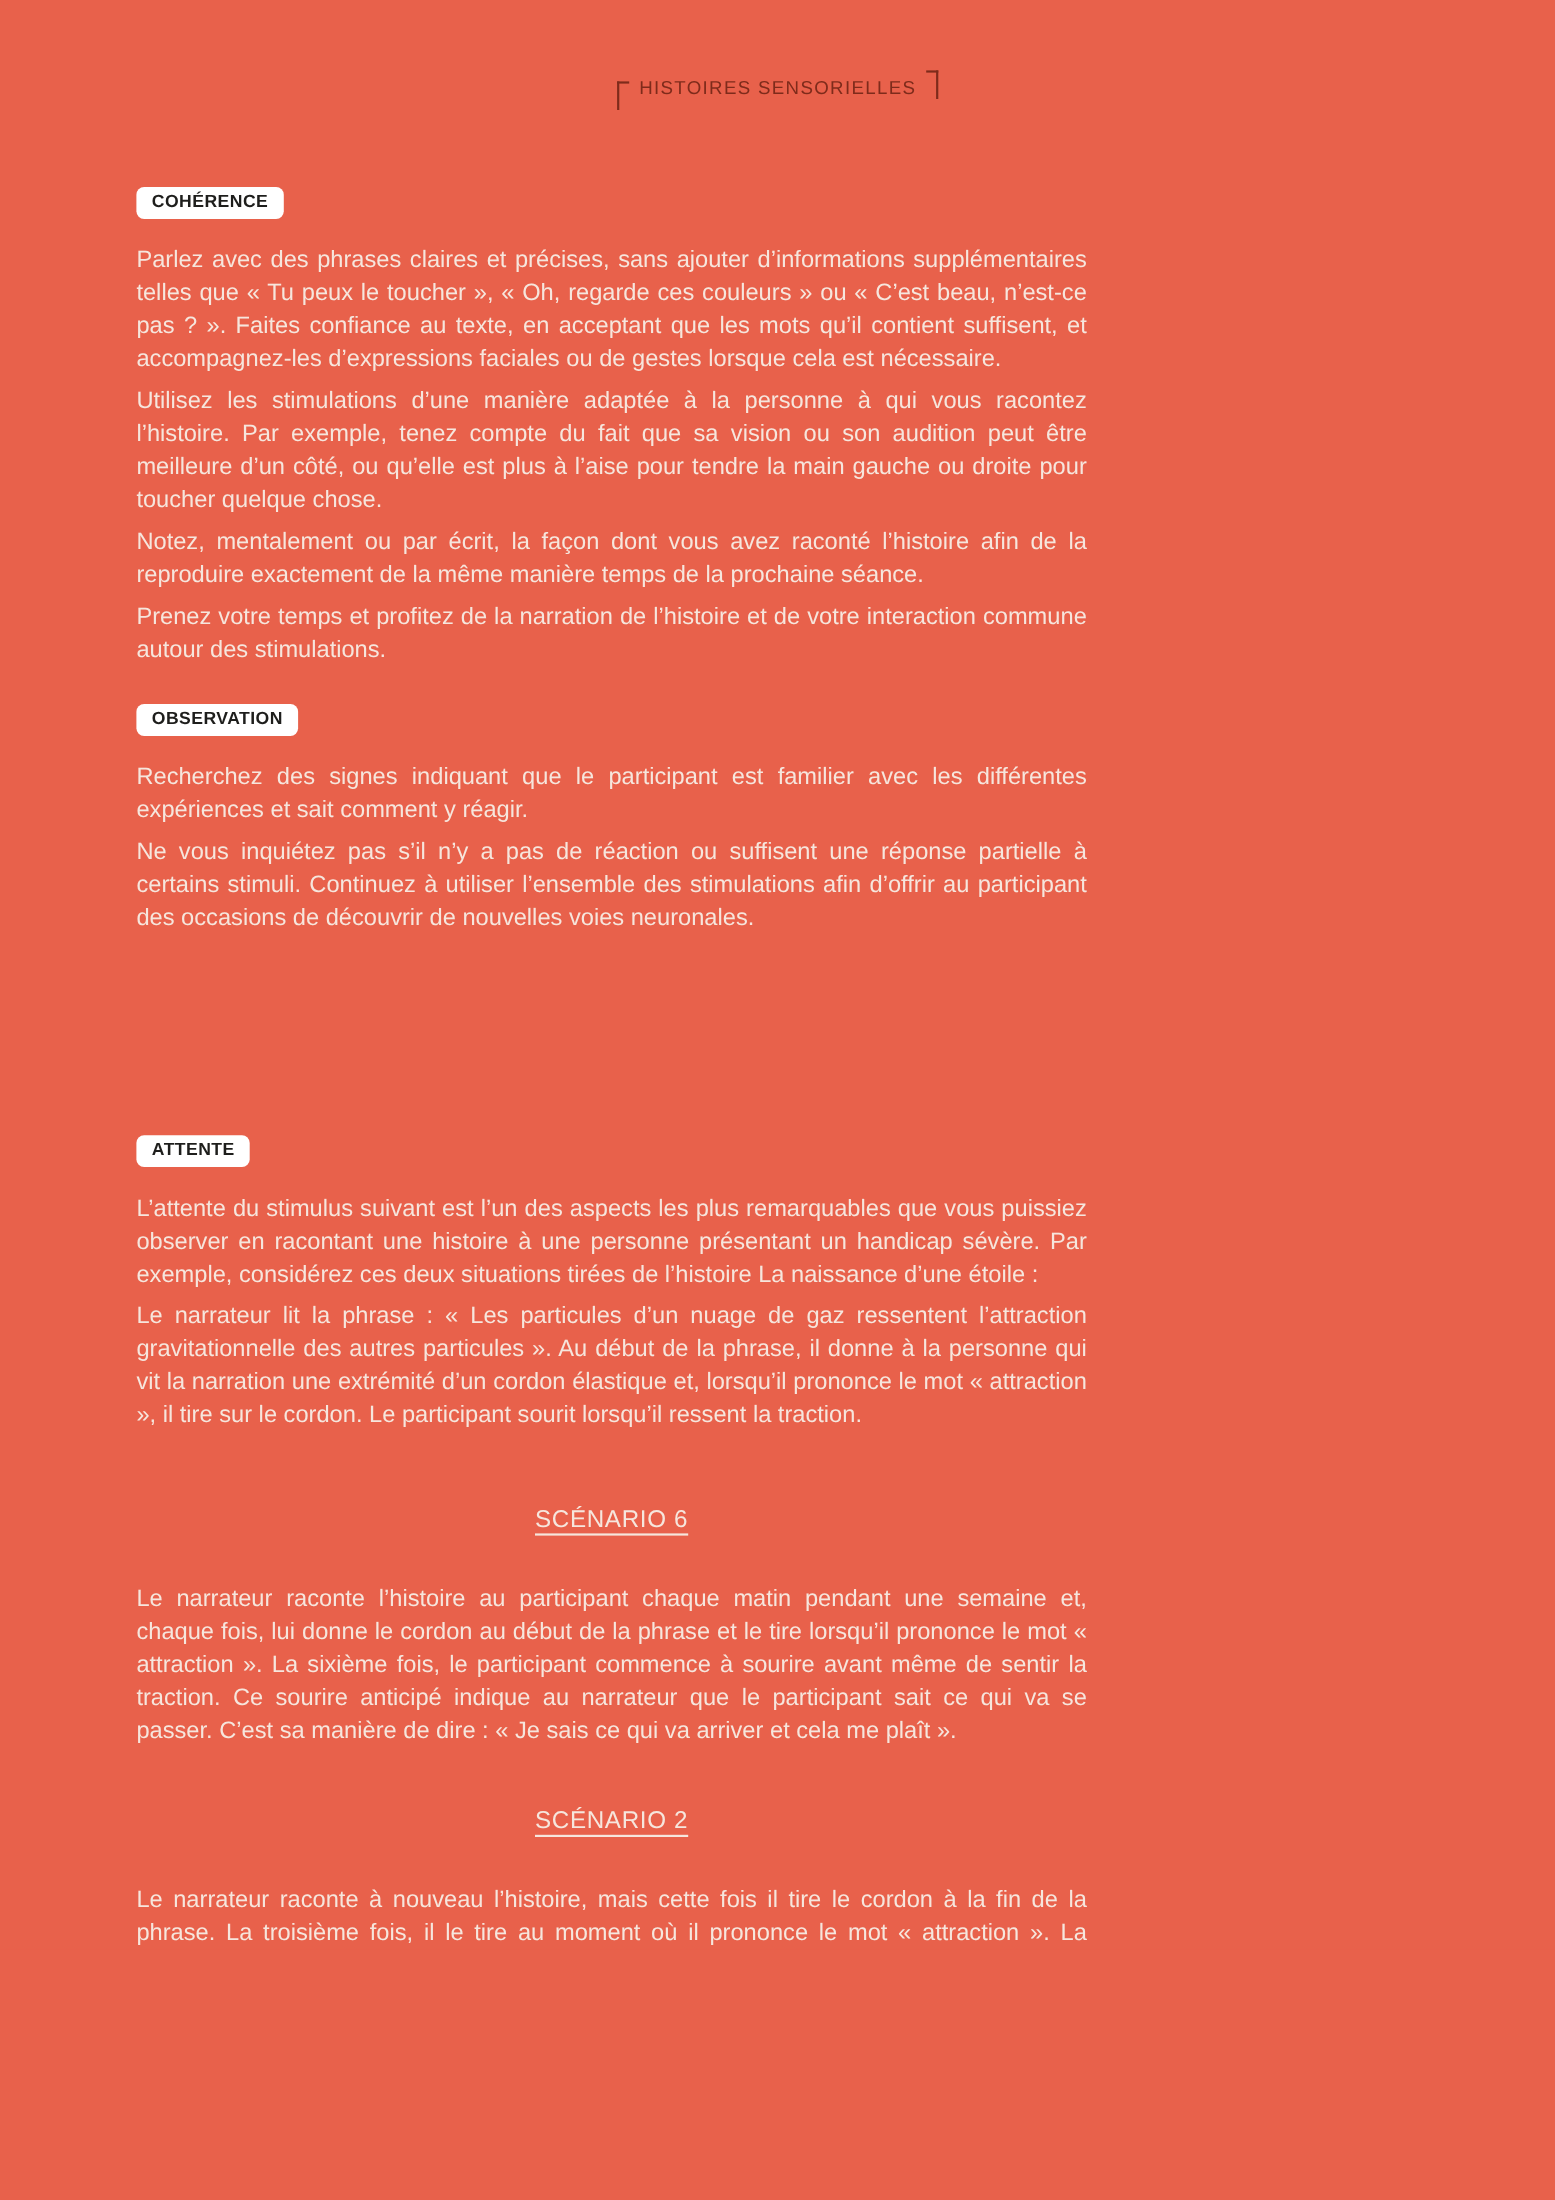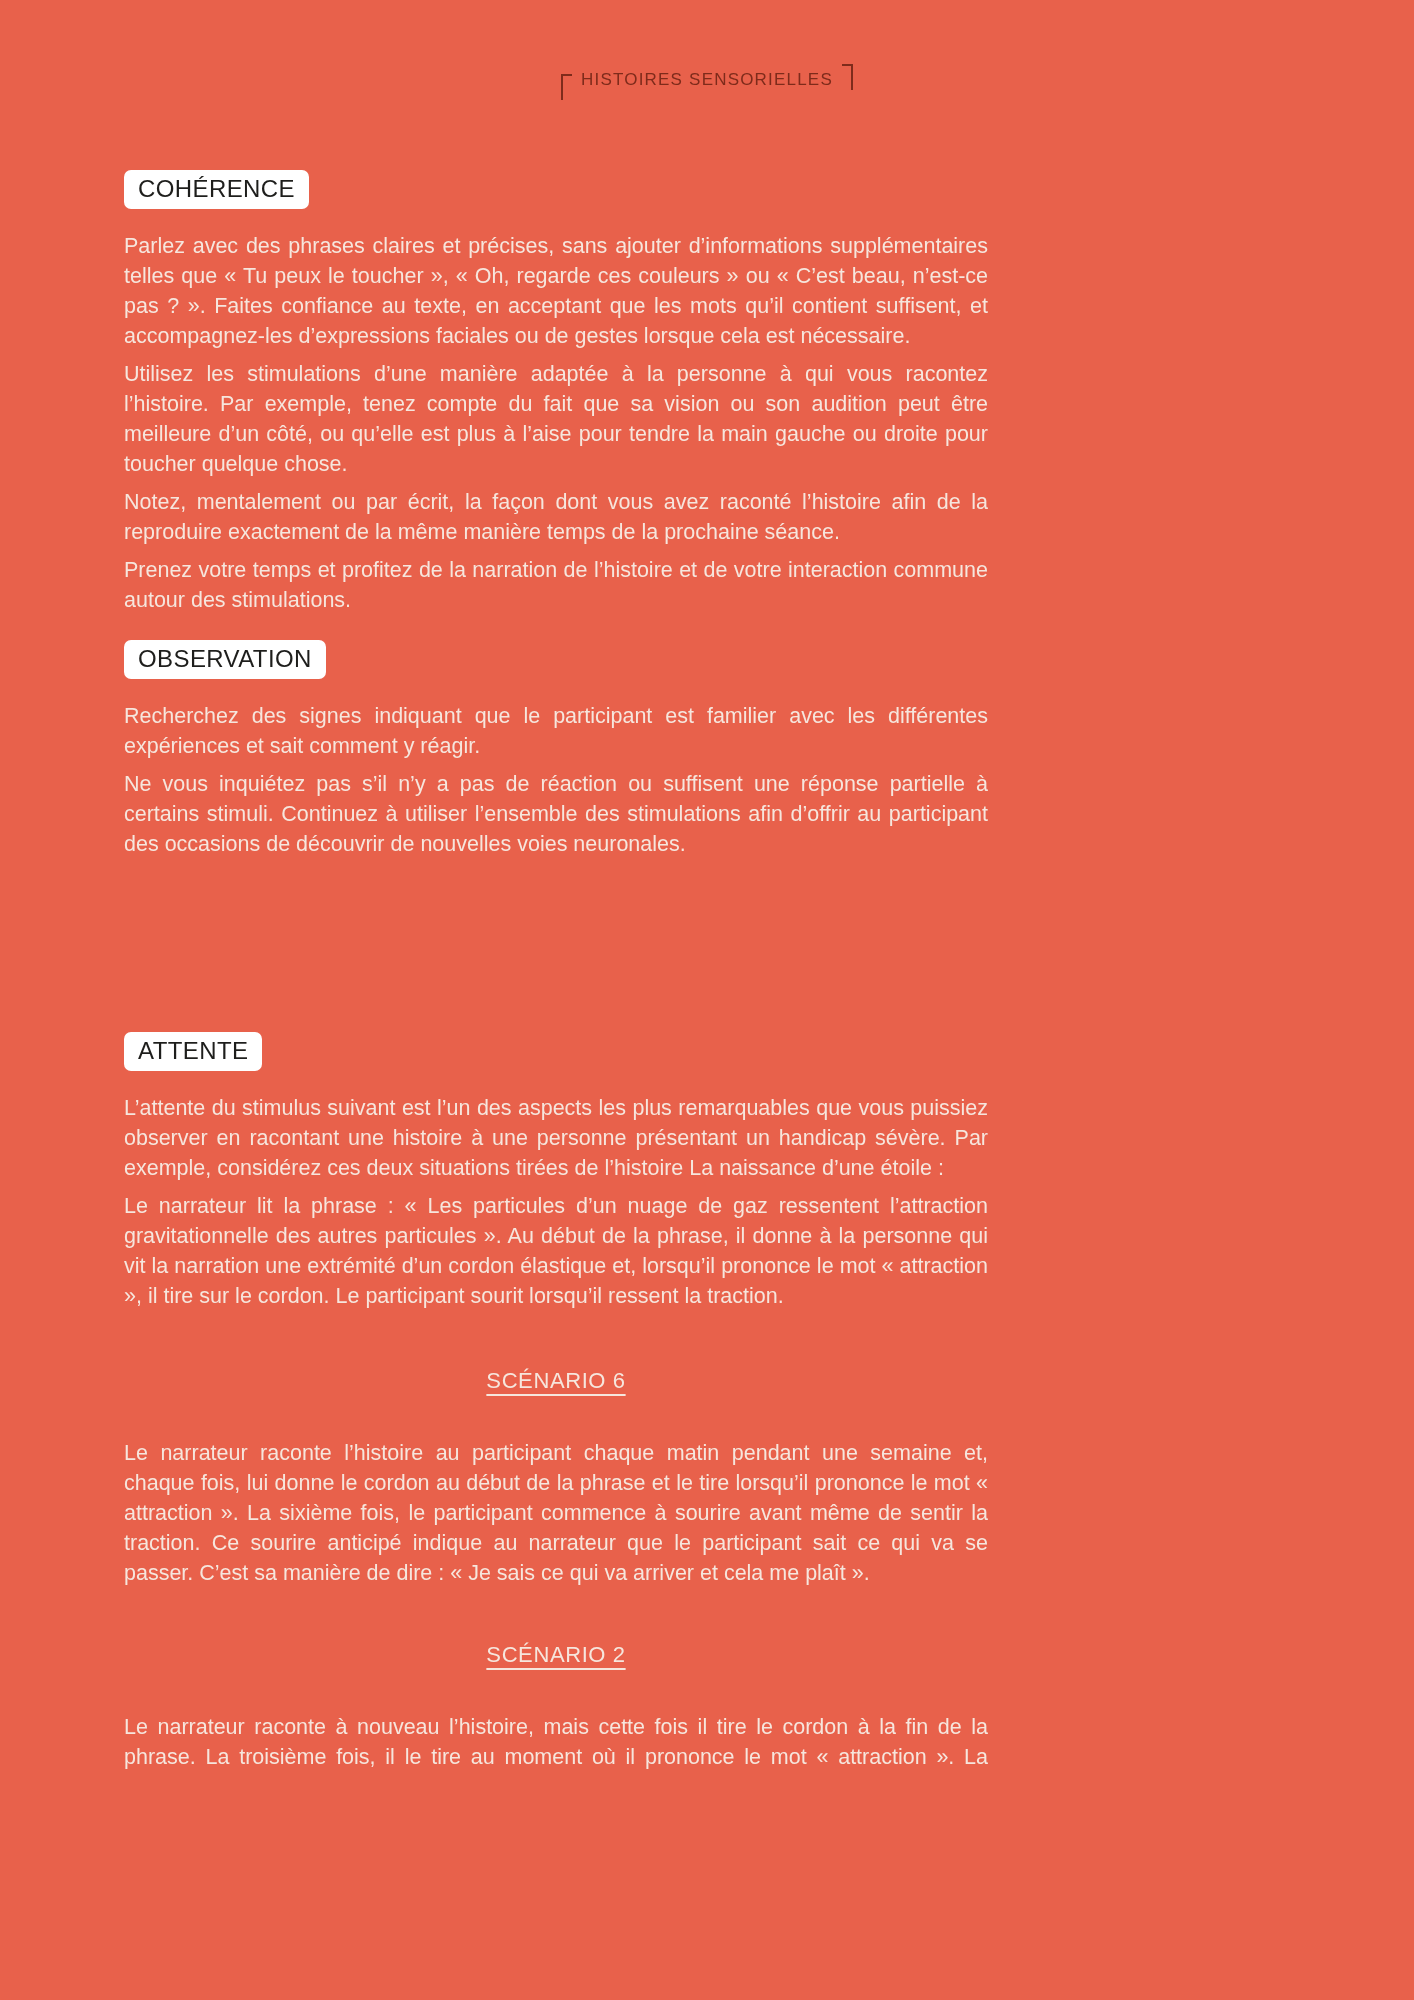--- a/index.html
+++ b/index.html
@@ -39,21 +39,21 @@
     width:9px;height:24px;
     border-right:2px solid var(--dark);border-top:2px solid var(--dark);
   }
   
   .sec{
     position:absolute;left:124px;width:864px;
   }
   .badge{
     display:inline-block;
     background:var(--badge-bg);color:var(--badge-text);
-    font-size:24px;font-weight:400;letter-spacing:0.4px;
+    font-size:16px;font-weight:700;letter-spacing:0.4px;
     padding:5px 14px 6px 14px;border-radius:7px;
     margin-bottom:22px;
   }
   .body-text{
     margin:0 0 8px 0;
     color:var(--cream);
     font-size:21.5px;line-height:30px;
     text-align:justify;
   }
   

